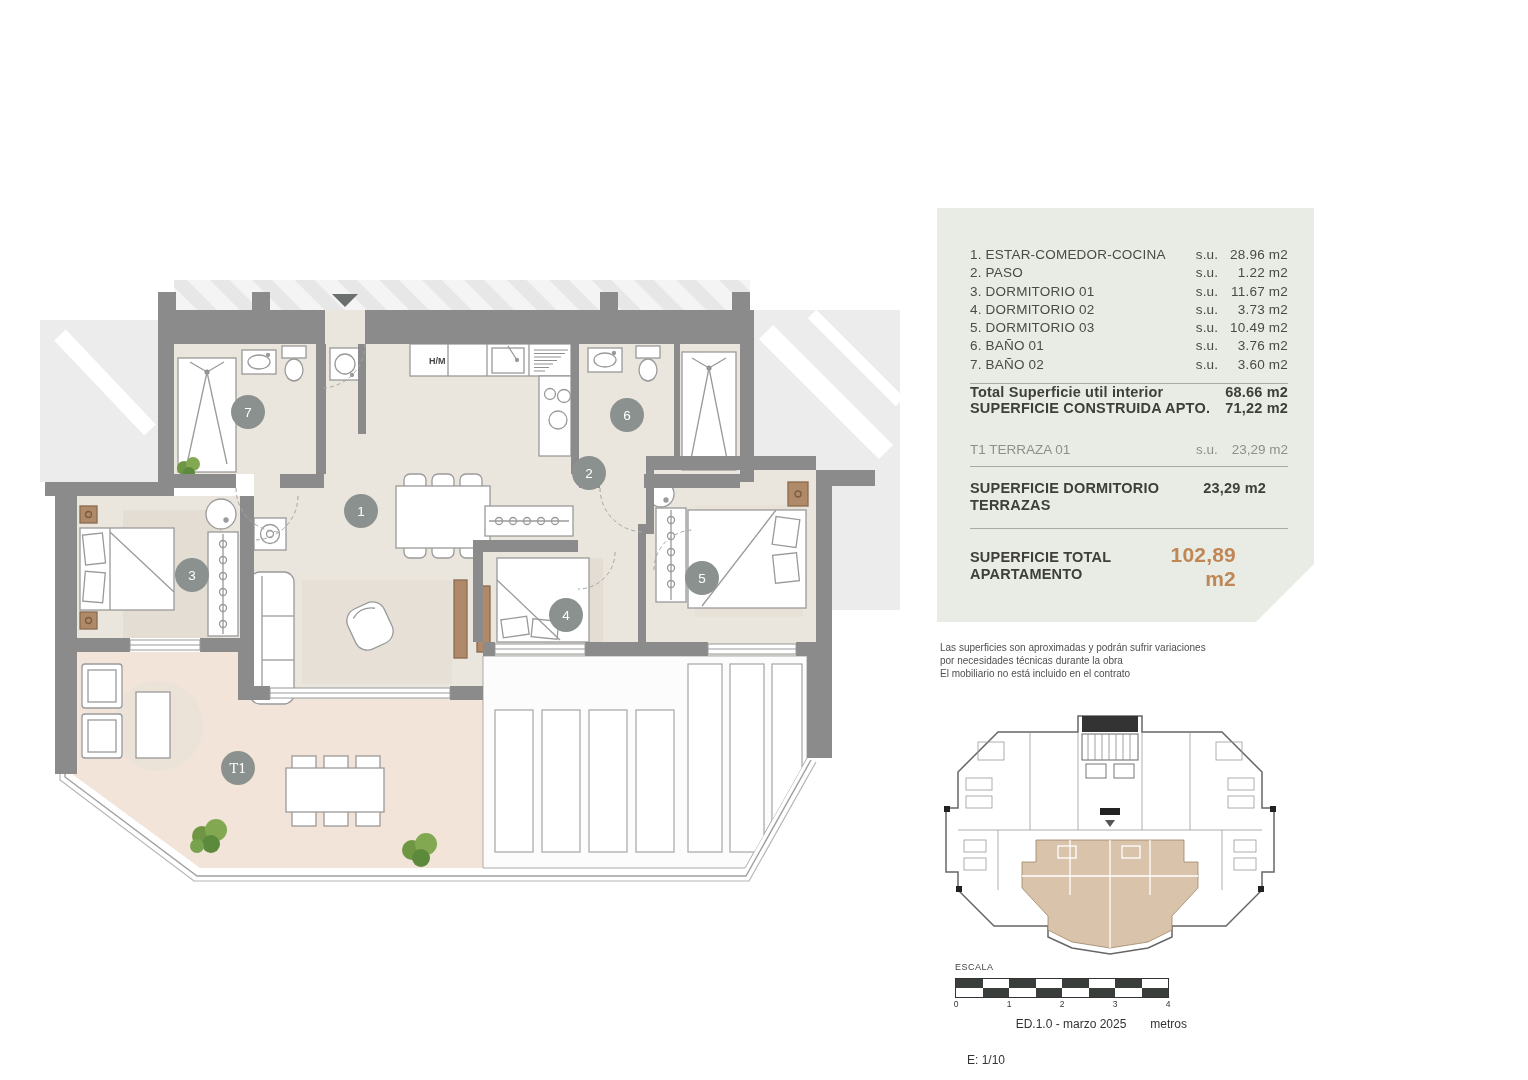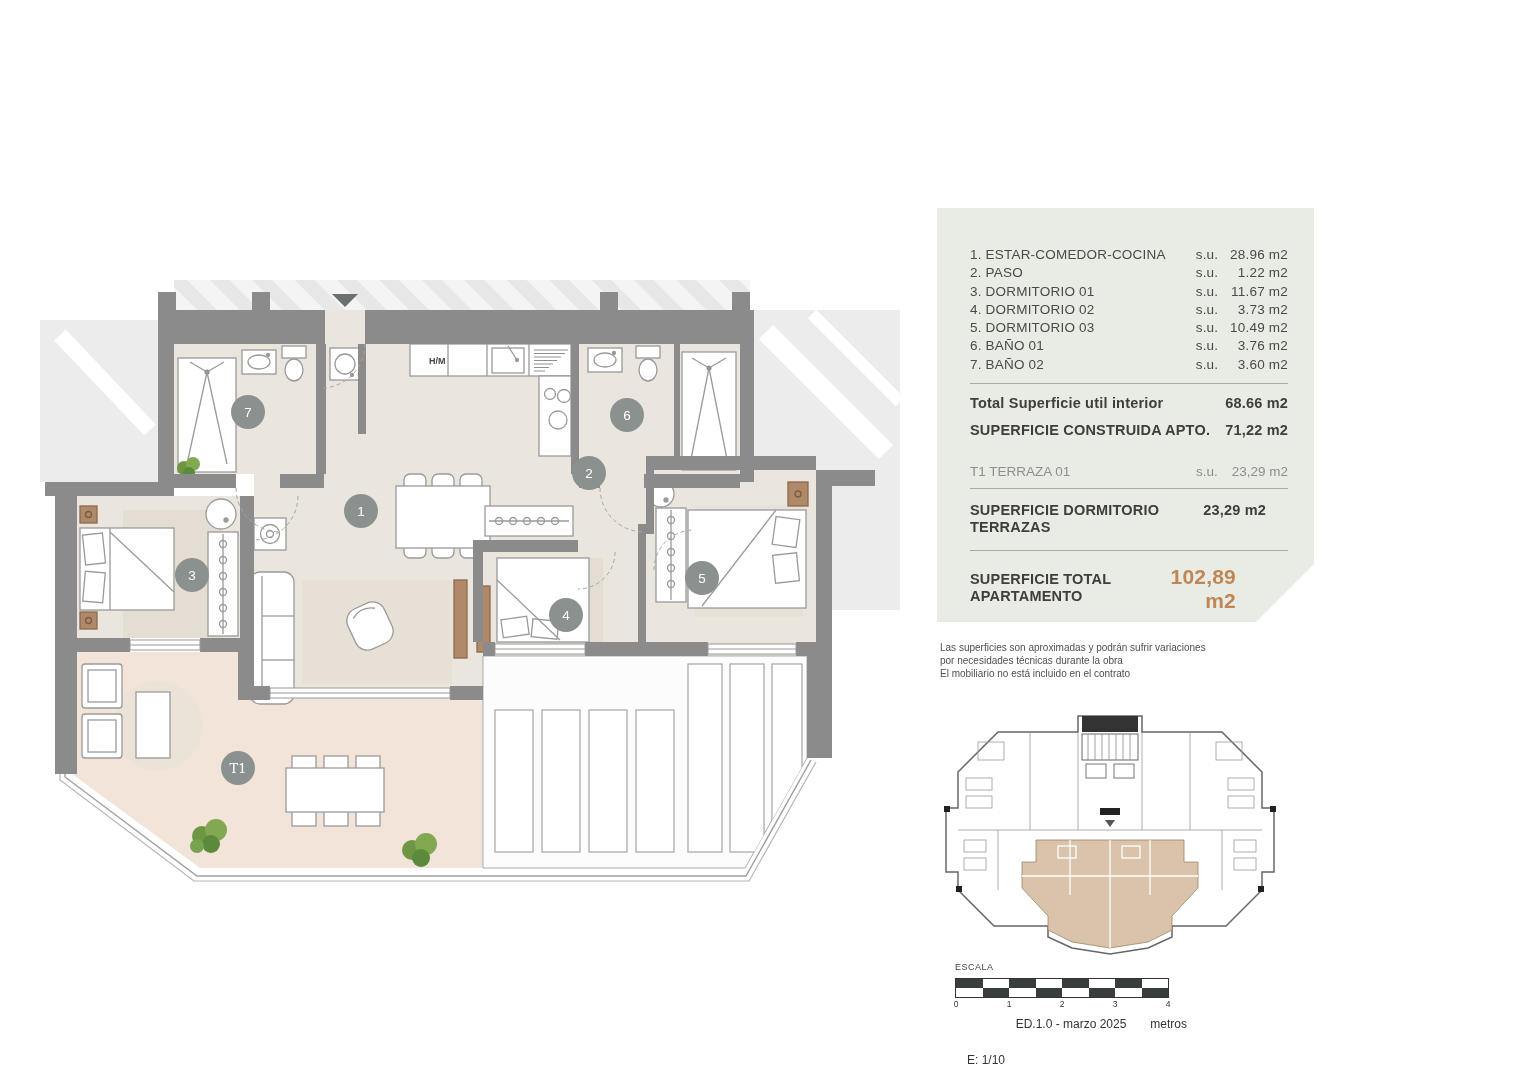--- a/index.html
+++ b/index.html
@@ -14,21 +14,21 @@
   .subtitle{font-family:"DejaVu Serif",serif;font-size:28px;color:#94a689;margin-top:8px;font-weight:normal;}
   
   .panel{position:absolute;left:937px;top:208px;width:377px;height:414px;background:#e9ece4;
          clip-path:polygon(0 0,100% 0,100% calc(100% - 58px),calc(100% - 58px) 100%,0 100%);
          box-sizing:border-box;padding:38px 26px 0 33px;color:#4a4a47;}
   .room-row{display:flex;align-items:baseline;font-size:13.5px;line-height:18.3px;letter-spacing:.2px;}
   .room-label{flex:1;}
   .su{width:30px;text-align:center;}
   .val{width:66px;text-align:right;}
   .divider{border-top:1px solid #a6ad9f;margin:9px 0 0 0;}
-  .tot-row{display:flex;align-items:baseline;font-size:14.5px;font-weight:bold;color:#3e3e3b;margin-top:11px;letter-spacing:.2px;}
+  .tot-row{display:flex;align-items:baseline;font-size:14.5px;font-weight:bold;color:#3e3e3b;letter-spacing:.2px;}
   .tot-row .val{font-weight:bold;}
   .terr-row{display:flex;align-items:baseline;font-size:13.5px;color:#8e8e8b;margin-top:26px;}
   .two-line .room-label{line-height:17px;}
   .total-final .val{color:#bf8656;}
   
   .disclaimer{position:absolute;left:940px;top:641px;font-size:10px;color:#4f4f4f;line-height:13px;}
   
   .floor-plan{position:absolute;left:40px;top:280px;width:860px;height:620px;}
   .key-plan{position:absolute;left:920px;top:690px;width:380px;height:270px;}
   

